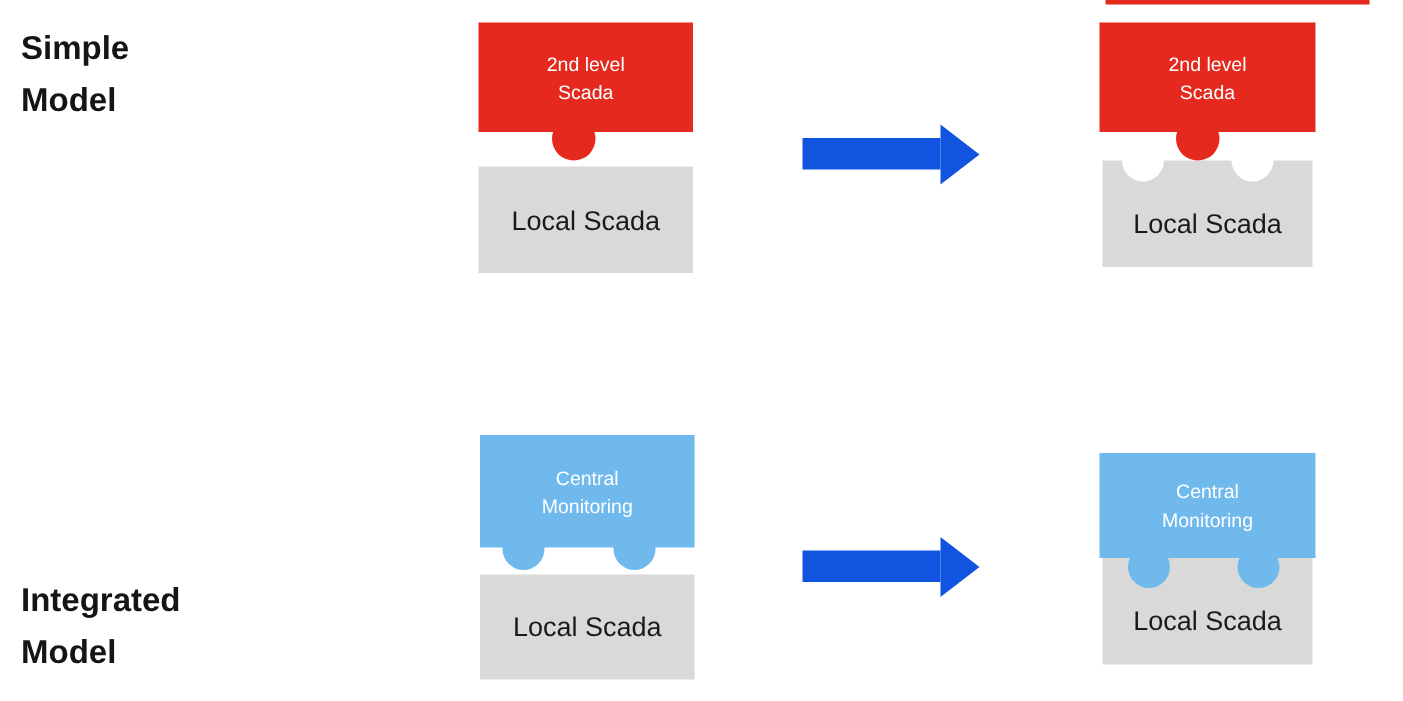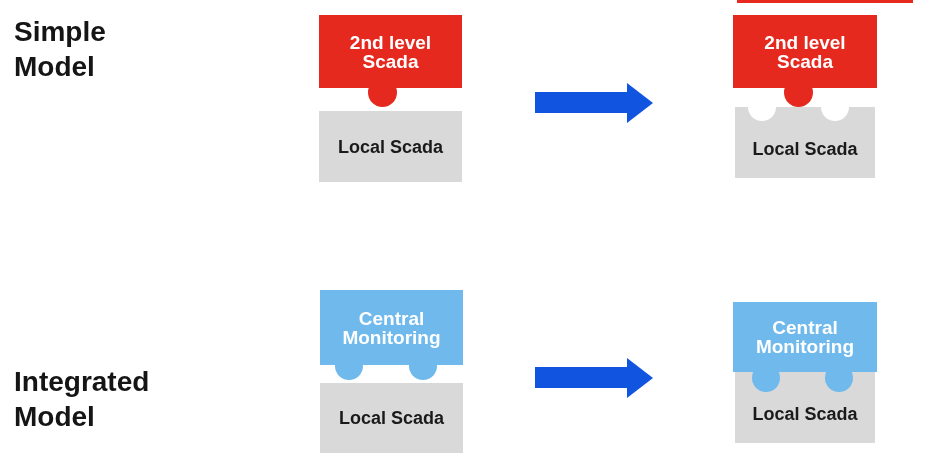--- a/index.html
+++ b/index.html
@@ -7,48 +7,48 @@
     position: relative;
     width: 935px;
     height: 467px;
     background: #ffffff;
     overflow: hidden;
     font-family: "Liberation Sans", sans-serif;
   }
   .row-title {
     position: absolute;
     left: 14px;
-    font-size: 28px;
+    font-size: 22px;
     font-weight: bold;
     line-height: 35px;
     color: #151515;
     letter-spacing: 0px;
   }
   #title-simple { top: 14px; }
-  #title-integrated { top: 364px; }
+  #title-integrated { top: 382px; }
   .row-title span { display: block; }
 
   .block {
     position: absolute;
     box-sizing: border-box;
     display: flex;
     flex-direction: column;
     align-items: center;
     justify-content: center;
     text-align: center;
   }
   .upper-label {
     color: #ffffff;
-    font-weight: bold;
-    font-size: 19px;
+    font-weight: normal;
+    font-size: 13px;
     line-height: 19px;
   }
   .lower-label {
     color: #1a1a1a;
-    font-weight: bold;
+    font-weight: normal;
     font-size: 18px;
     line-height: 20px;
   }
   .knob {
     position: absolute;
     border-radius: 50%;
   }
   .notch {
     position: absolute;
     width: 28px;

